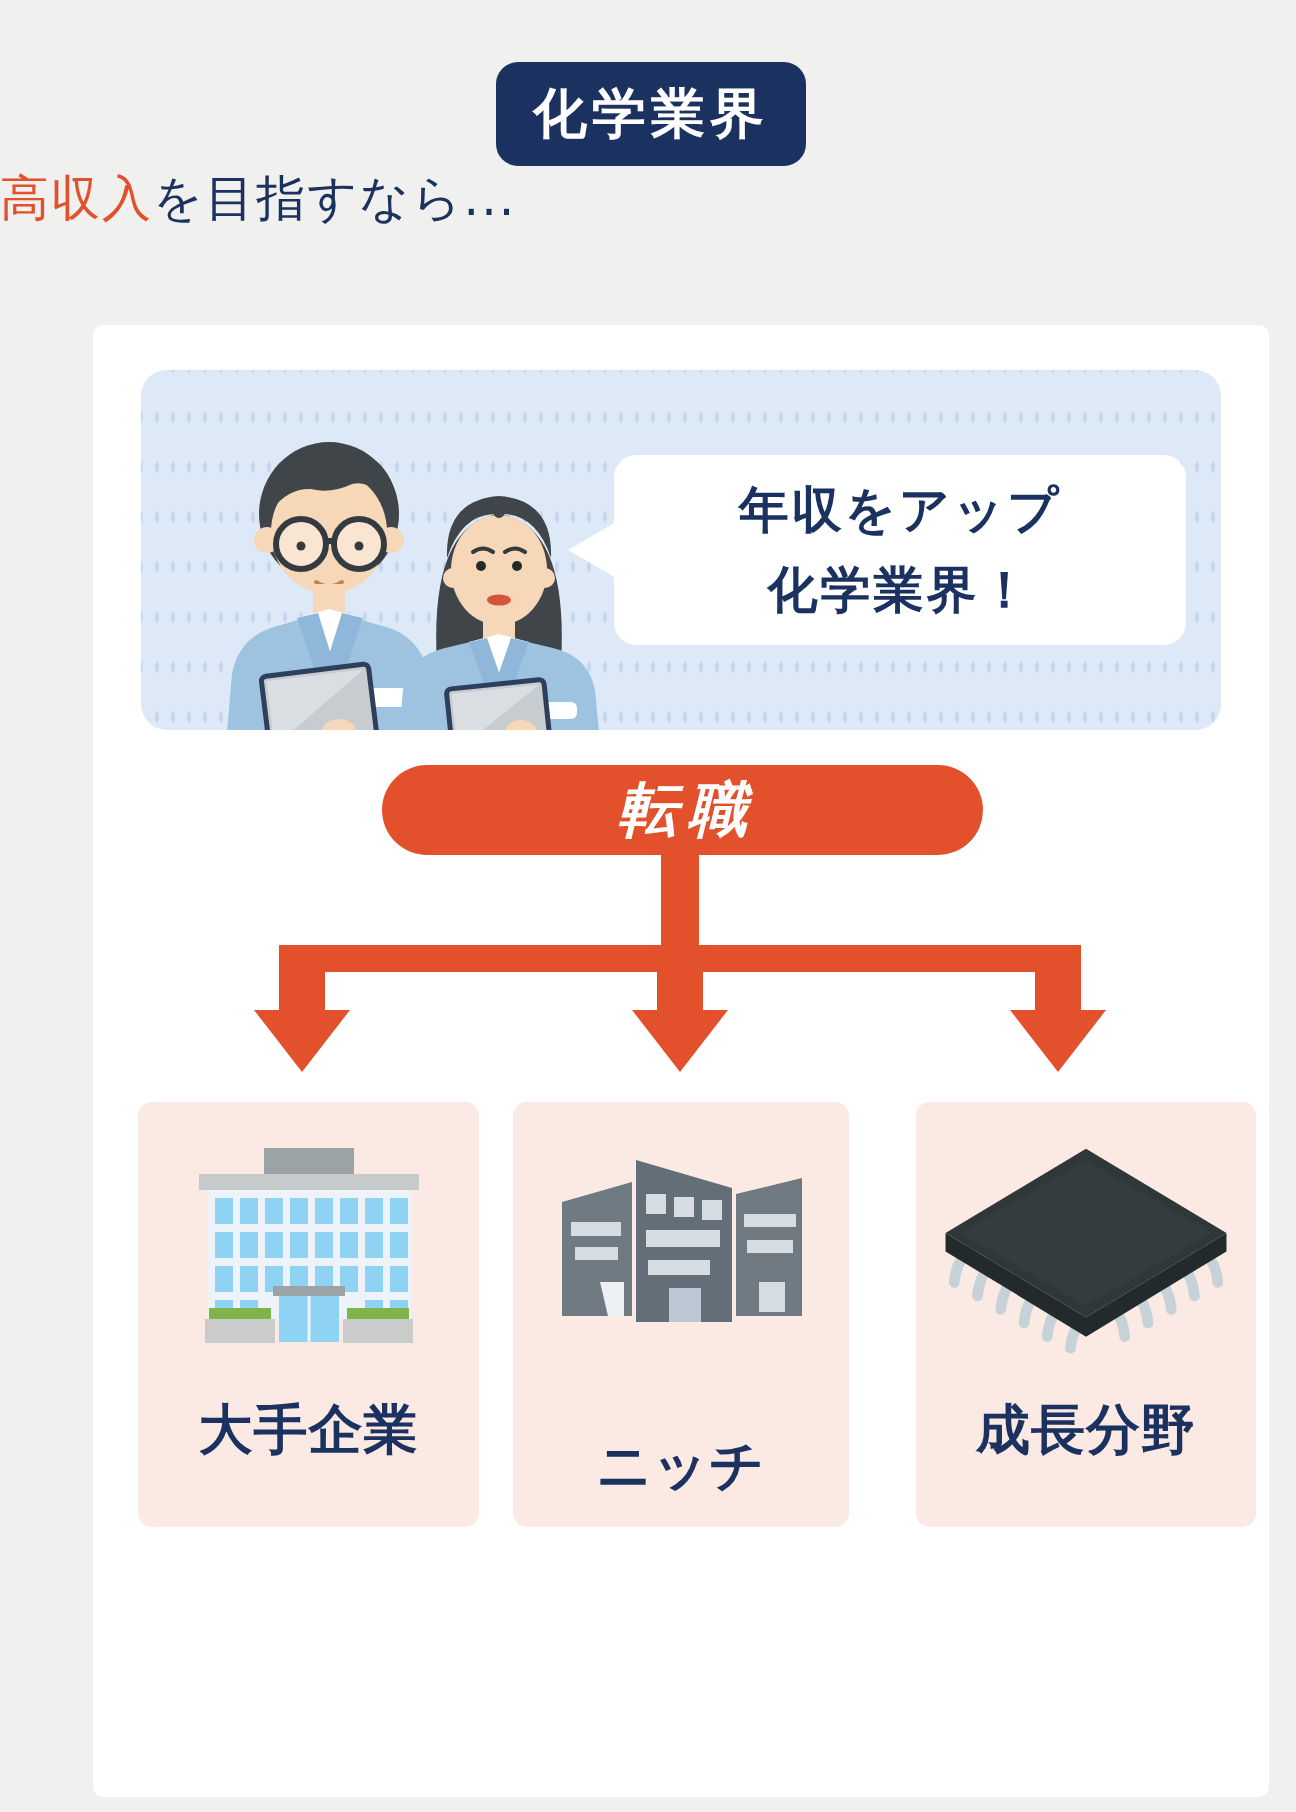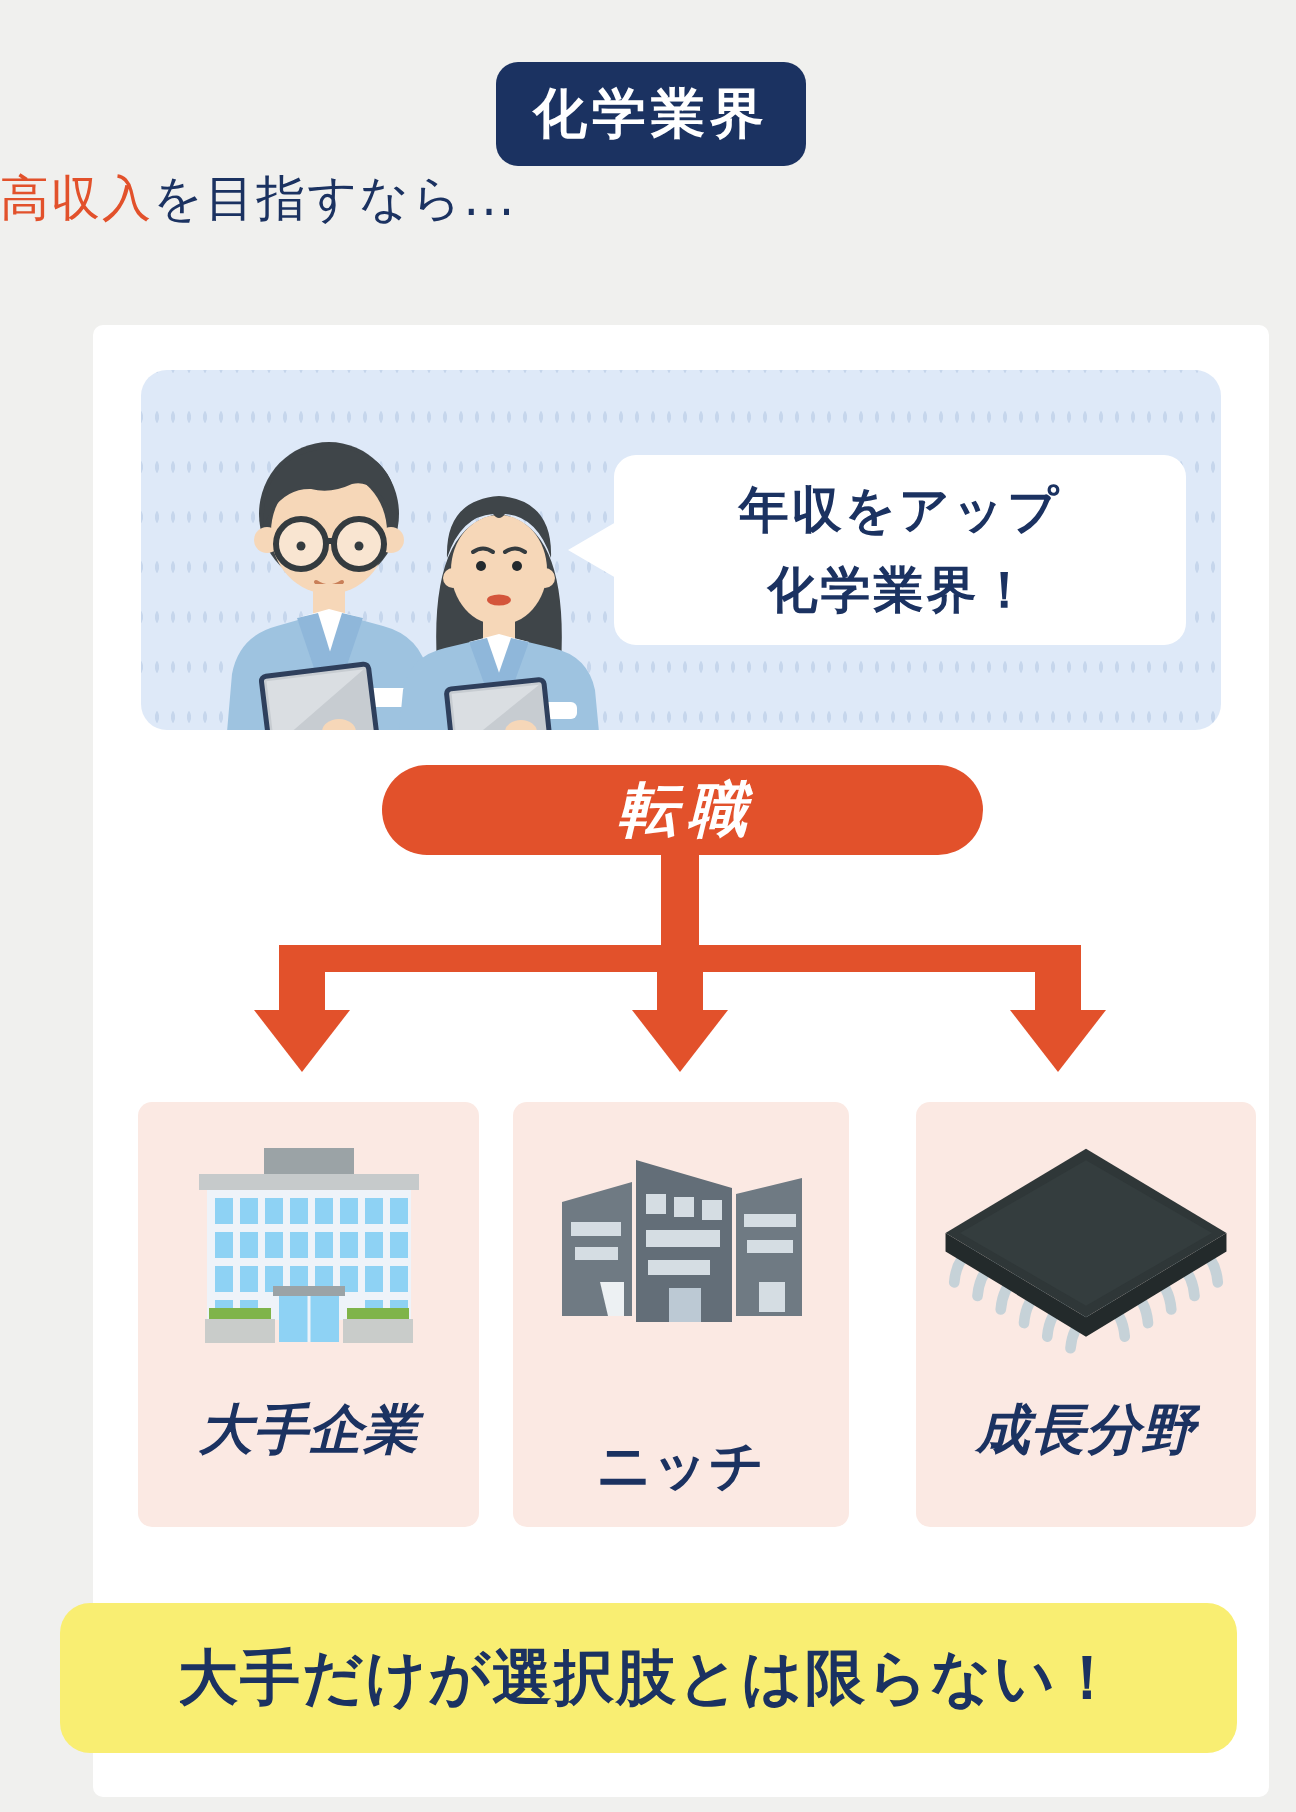--- a/index.html
+++ b/index.html
@@ -69,21 +69,21 @@
   .o3{ left:823px; width:340px; }
   .icon-wrap{ position:absolute; left:50%; transform:translateX(-50%); }
   .o1 .icon-wrap{ top:46px; }
   .o2 .icon-wrap{ top:52px; }
   .o3 .icon-wrap{ top:28px; }
   .opt-label{
     position:absolute; left:0; width:100%; text-align:center;
     color:#1B3261; font-size:54px; font-weight:700; line-height:66px;
     letter-spacing:1px;
   }
-  .o1 .opt-label, .o3 .opt-label{ bottom:64px;font-style:italic; }
+  .o1 .opt-label, .o3 .opt-label{ bottom:64px; }
   .o2 .opt-label{ bottom:28px; }
   
   .banner{
     position:absolute; left:60px; top:1603px; width:1177px; height:150px;
     background:#F9EE72; border-radius:30px; color:#1B3261;
     font-size:60px; font-weight:700; letter-spacing:2px;
     display:flex; align-items:center; justify-content:center;
   }
 </style>
 </head>
@@ -269,15 +269,14 @@
           <path d="M160,30 L290,105 L160,180 L30,105 Z" fill="#343D3E"></path>
         </svg>
       </div>
       <div class="opt-label">
         <div>成長分野</div>
       </div>
     </div>
 
   </div>
 
-  <div class="banner">大手だけが選択肢とは限らない！</div>
 
 </div>
 
 </body></html>

